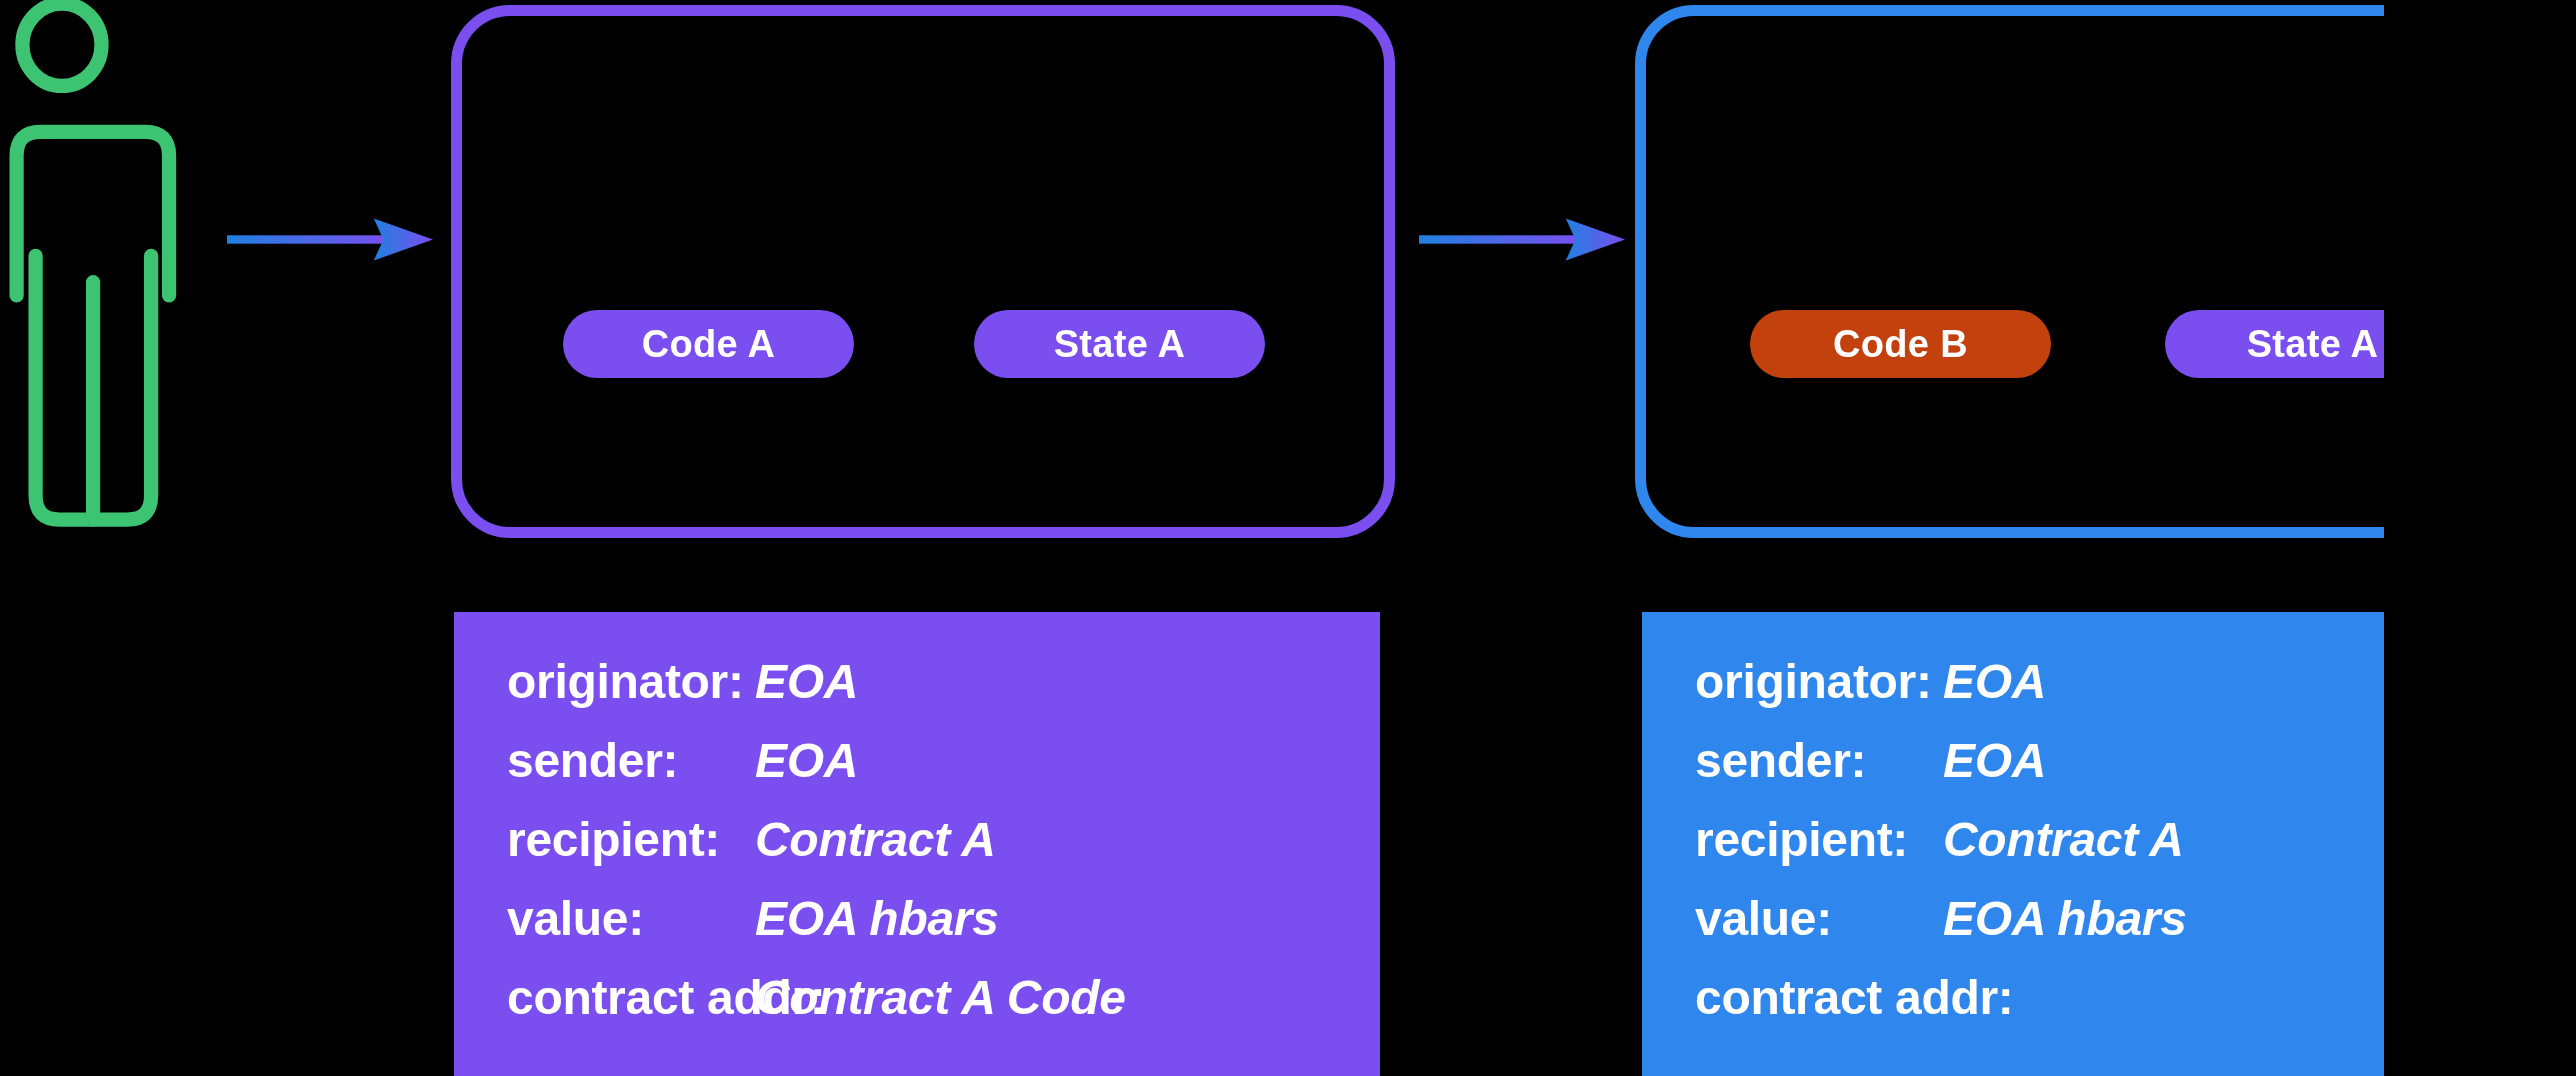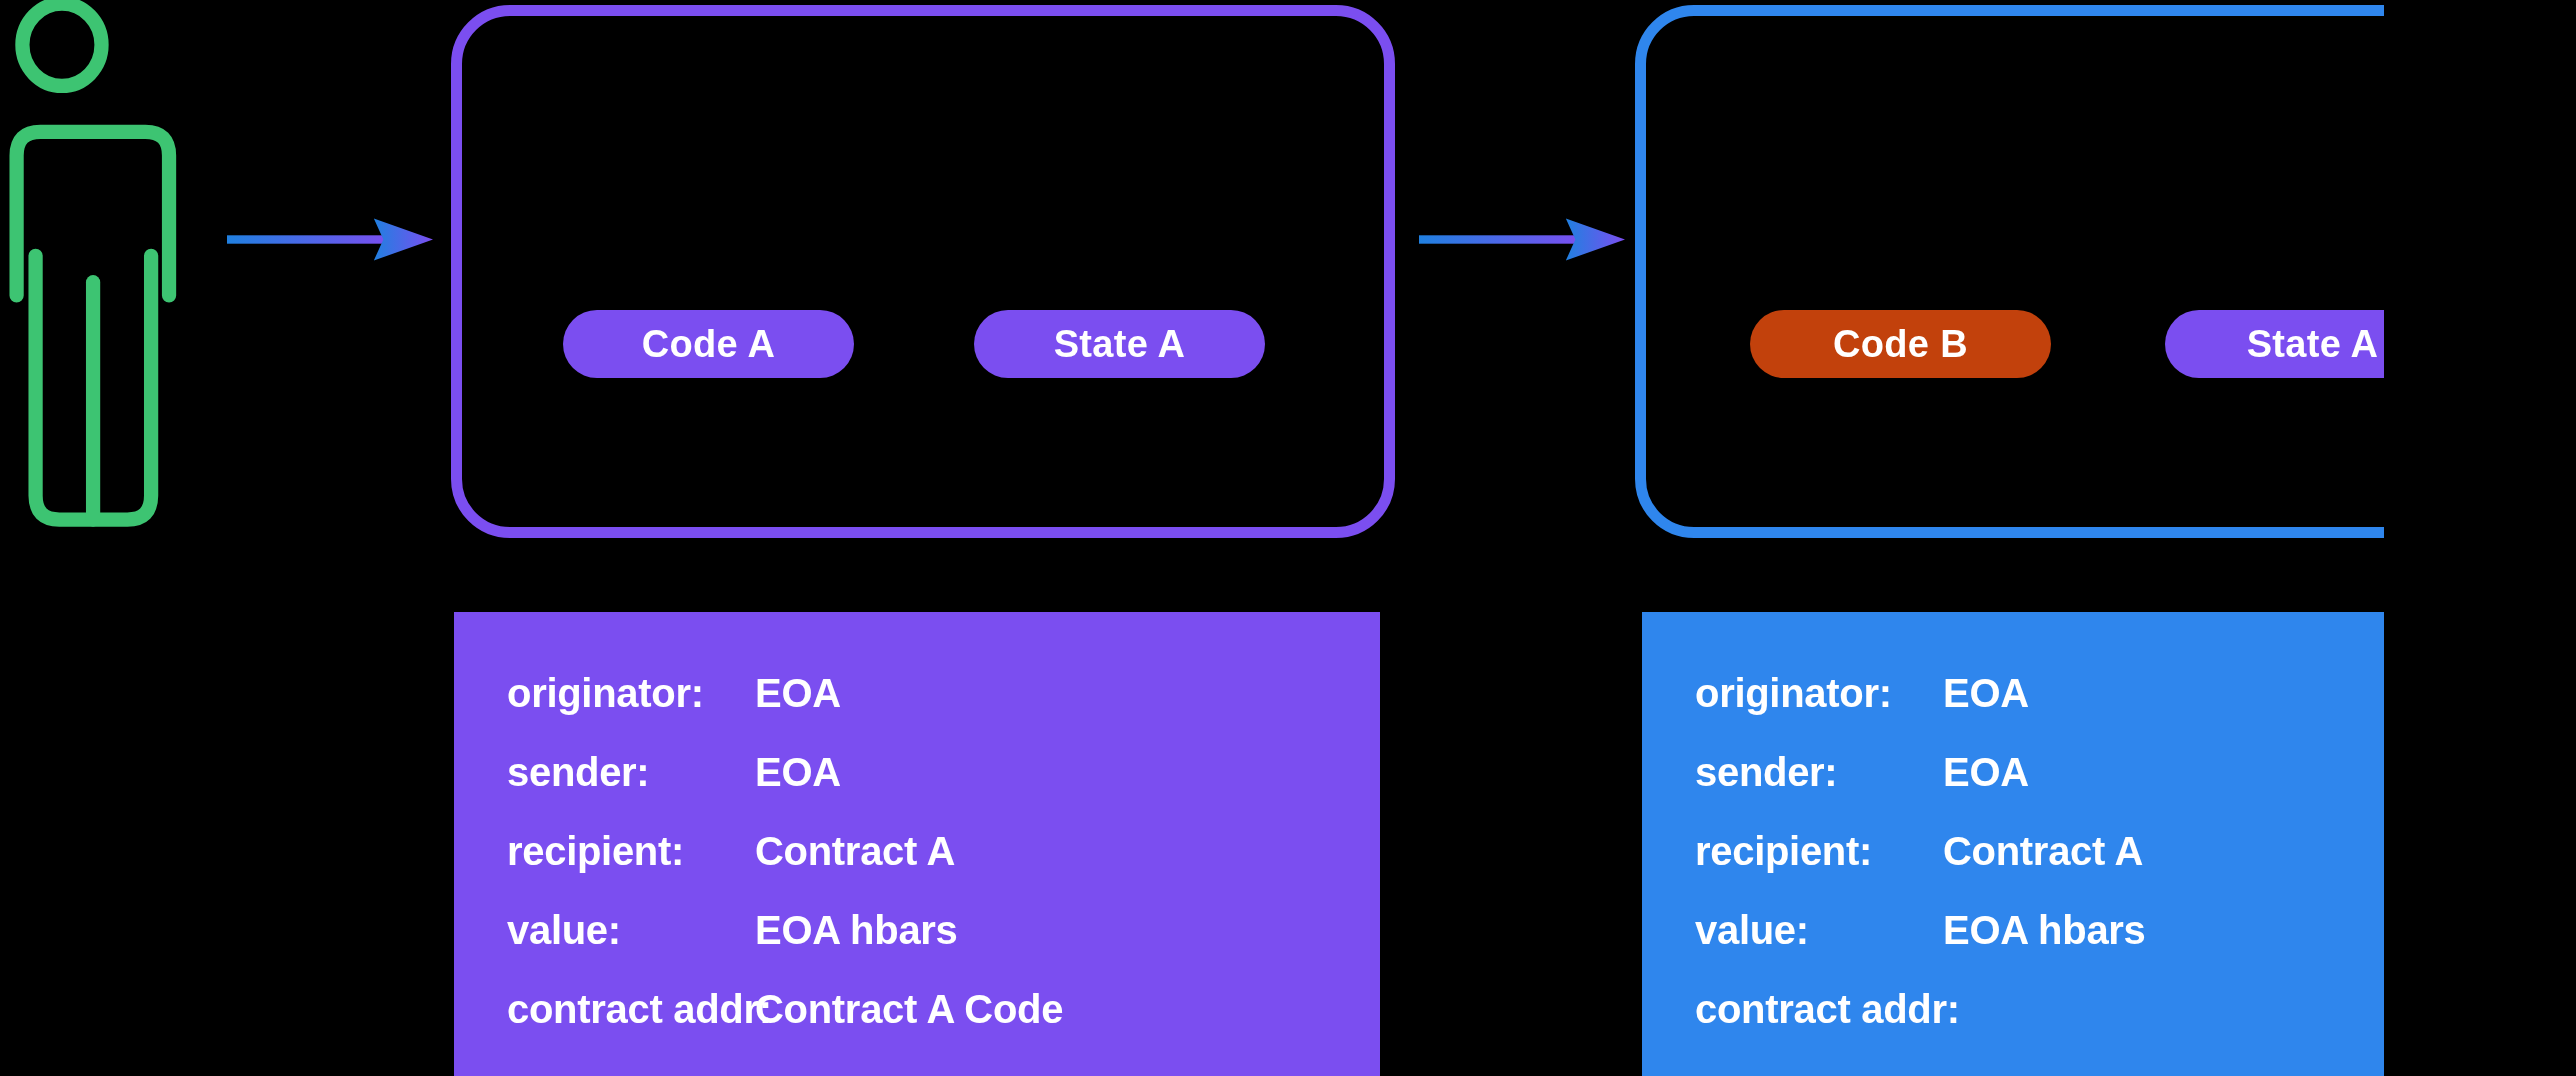--- a/index.html
+++ b/index.html
@@ -94,33 +94,34 @@
     height: 464px;               
     box-sizing: border-box;
     padding: 42px 0 0 53px;
     color: #ffffff;
   }
   .panel-purple { left: 454px;  width: 926px; background: #7b4ef0; }
   .panel-blue   { left: 1642px; width: 934px; background: #2f86ed; }
 
   .info-row {
     display: flex;
-    align-items: center;
+    align-items: flex-start;
     height: 79px;
-    font-size: 40px;
+    font-size: 48px;
     font-weight: 600;
     letter-spacing: -0.3px;
     white-space: nowrap;
   }
   .info-key {
     width: 248px;
     flex: 0 0 248px;
   }
   .info-val {
     flex: 1 1 auto;
+    font-style: italic;
   }
 </style>
 </head>
 <body>
 
 <div id="stage">
 
   <div class="person-icon">
     <svg viewBox="0 0 400 1020" xmlns="http://www.w3.org/2000/svg" aria-hidden="true">
 

